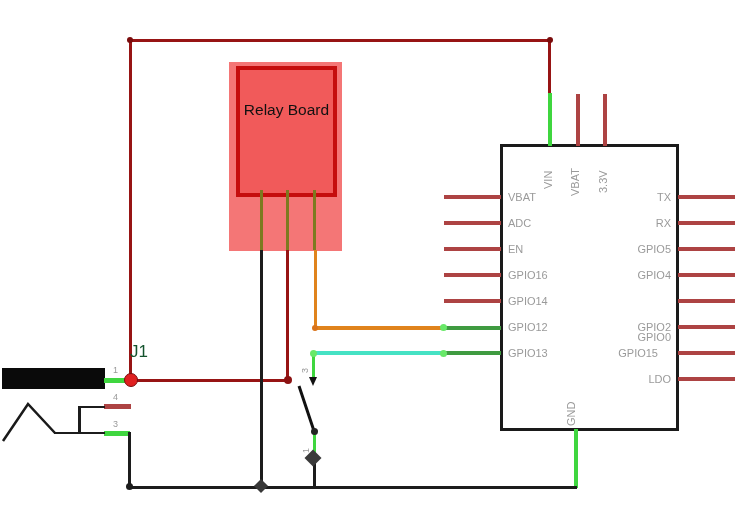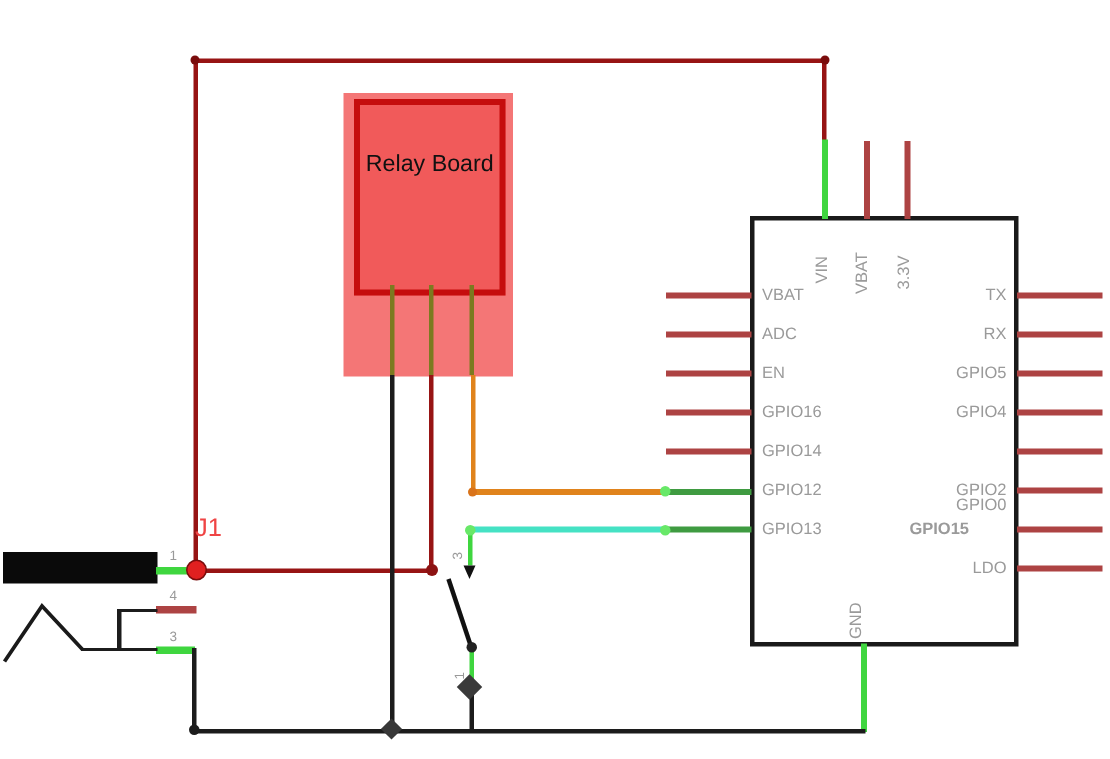--- a/index.html
+++ b/index.html
@@ -18,21 +18,21 @@
   .w-black{background:#1c1c1c;}
   
   #relay-outer{left:229px;top:62px;width:113px;height:189px;background:#f47676;}
   #relay-inner{left:236px;top:66px;width:101px;height:131px;background:#f15a5a;
                border:4px solid #c50d0d;box-sizing:border-box;}
   #relay-label{left:236px;top:101px;width:101px;text-align:center;font-size:15.5px;color:#111;}
   #esp-body{left:500px;top:144px;width:179px;height:287px;background:#fff;
             border:3px solid #1a1a1a;box-sizing:border-box;}
   #esp-name{left:567px;top:243px;width:110px;font-size:12.5px;font-weight:700;color:#111;line-height:13px;}
   #j1-bar{left:2px;top:368px;width:103px;height:21px;background:#0a0a0a;}
-  #j1-label{left:130px;top:342px;font-size:17px;color:#ef4444;}
+  #j1-label{left:130px;top:342px;font-size:17px;color:#14532d;}
   #switch-label{left:328px;top:401px;font-size:16px;color:#111;}
   
   .pinlbl{position:absolute;font-size:11px;line-height:12px;color:#9a9a9a;white-space:nowrap;}
   .pinlbl.right{text-align:right;width:100px;}
   .vlabel{position:absolute;white-space:nowrap;transform-origin:0 0;transform:rotate(-90deg);
           font-size:11px;color:#9a9a9a;}
   .tinylbl{position:absolute;font-size:9px;color:#999;}
   .vtiny{position:absolute;white-space:nowrap;transform-origin:0 0;transform:rotate(-90deg);
          font-size:9px;color:#999;}
   
@@ -94,21 +94,21 @@
   <div class="wire w-pinred" style="left:678px;top:299px;width:57px;height:4px;"></div>
   <div class="wire w-pinred" style="left:678px;top:325px;width:57px;height:4px;"></div>
   <div class="wire w-pinred" style="left:678px;top:351px;width:57px;height:4px;"></div>
   <div class="wire w-pinred" style="left:678px;top:377px;width:57px;height:4px;"></div>
   <div class="pinlbl right" style="left:571px;top:191px;">TX</div>
   <div class="pinlbl right" style="left:571px;top:217px;">RX</div>
   <div class="pinlbl right" style="left:571px;top:243px;">GPIO5</div>
   <div class="pinlbl right" style="left:571px;top:269px;">GPIO4</div>
   <div class="pinlbl right" style="left:571px;top:295px;margin-top:36px;">GPIO0</div>
   <div class="pinlbl right" style="left:571px;top:321px;">GPIO2</div>
-  <div class="pinlbl right" style="left:546px;top:347px;font-weight:bold;">GPIO15</div>
+  <div class="pinlbl right" style="left:558px;top:347px;">GPIO15</div>
   <div class="pinlbl right" style="left:571px;top:373px;">LDO</div>
 
   <div class="wire w-bgreen" style="left:573.5px;top:429px;width:4px;height:59px;"></div>
   <div class="vlabel" style="left:565px;top:426px;">GND</div>
 
   <div class="abs" id="j1-bar"></div>
   <div class="abs" id="j1-label">J1</div>
   <div class="wire w-bgreen" style="left:104px;top:377.5px;width:26px;height:5px;"></div>
   <div class="wire w-pinred" style="left:104px;top:404px;width:27px;height:5px;"></div>
   <div class="wire w-bgreen" style="left:104px;top:430.5px;width:26px;height:5px;"></div>

